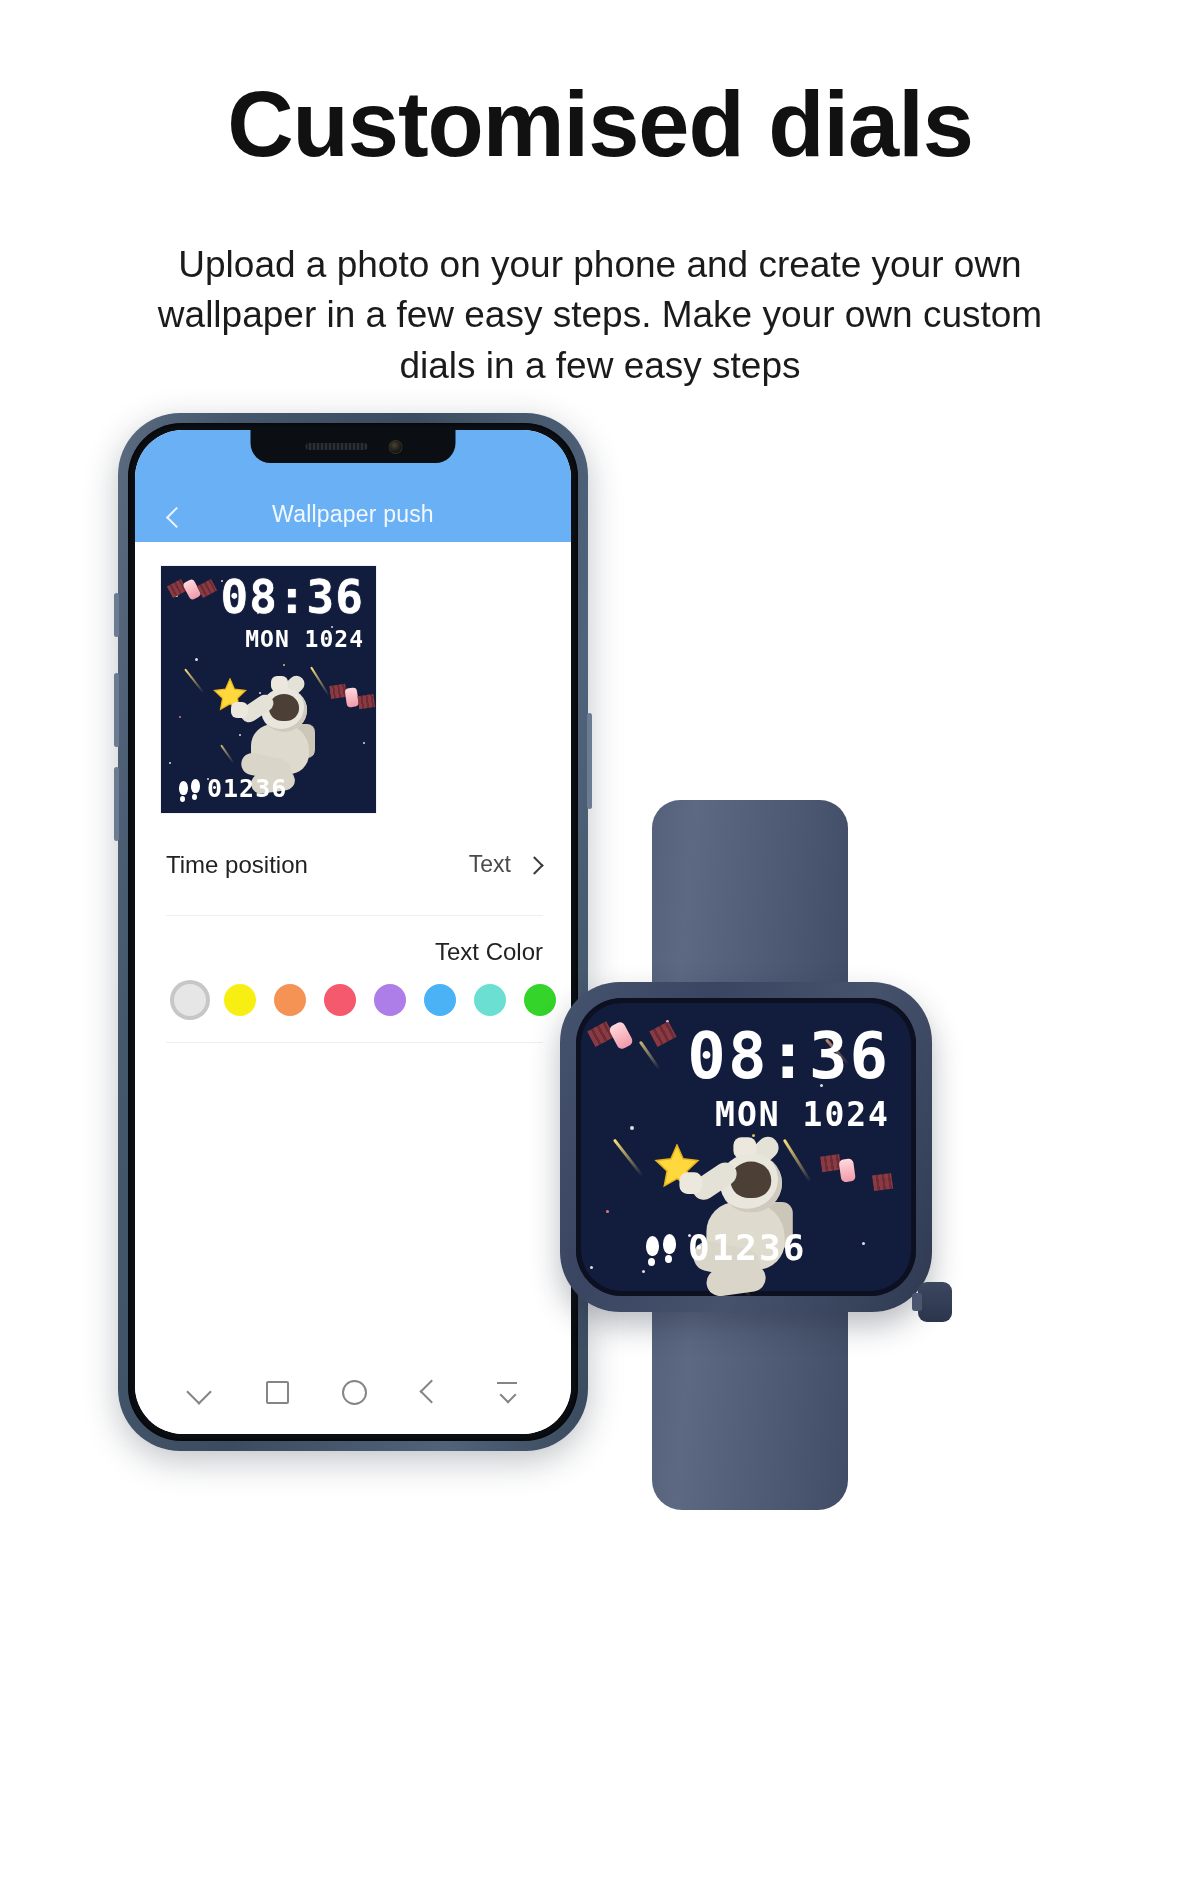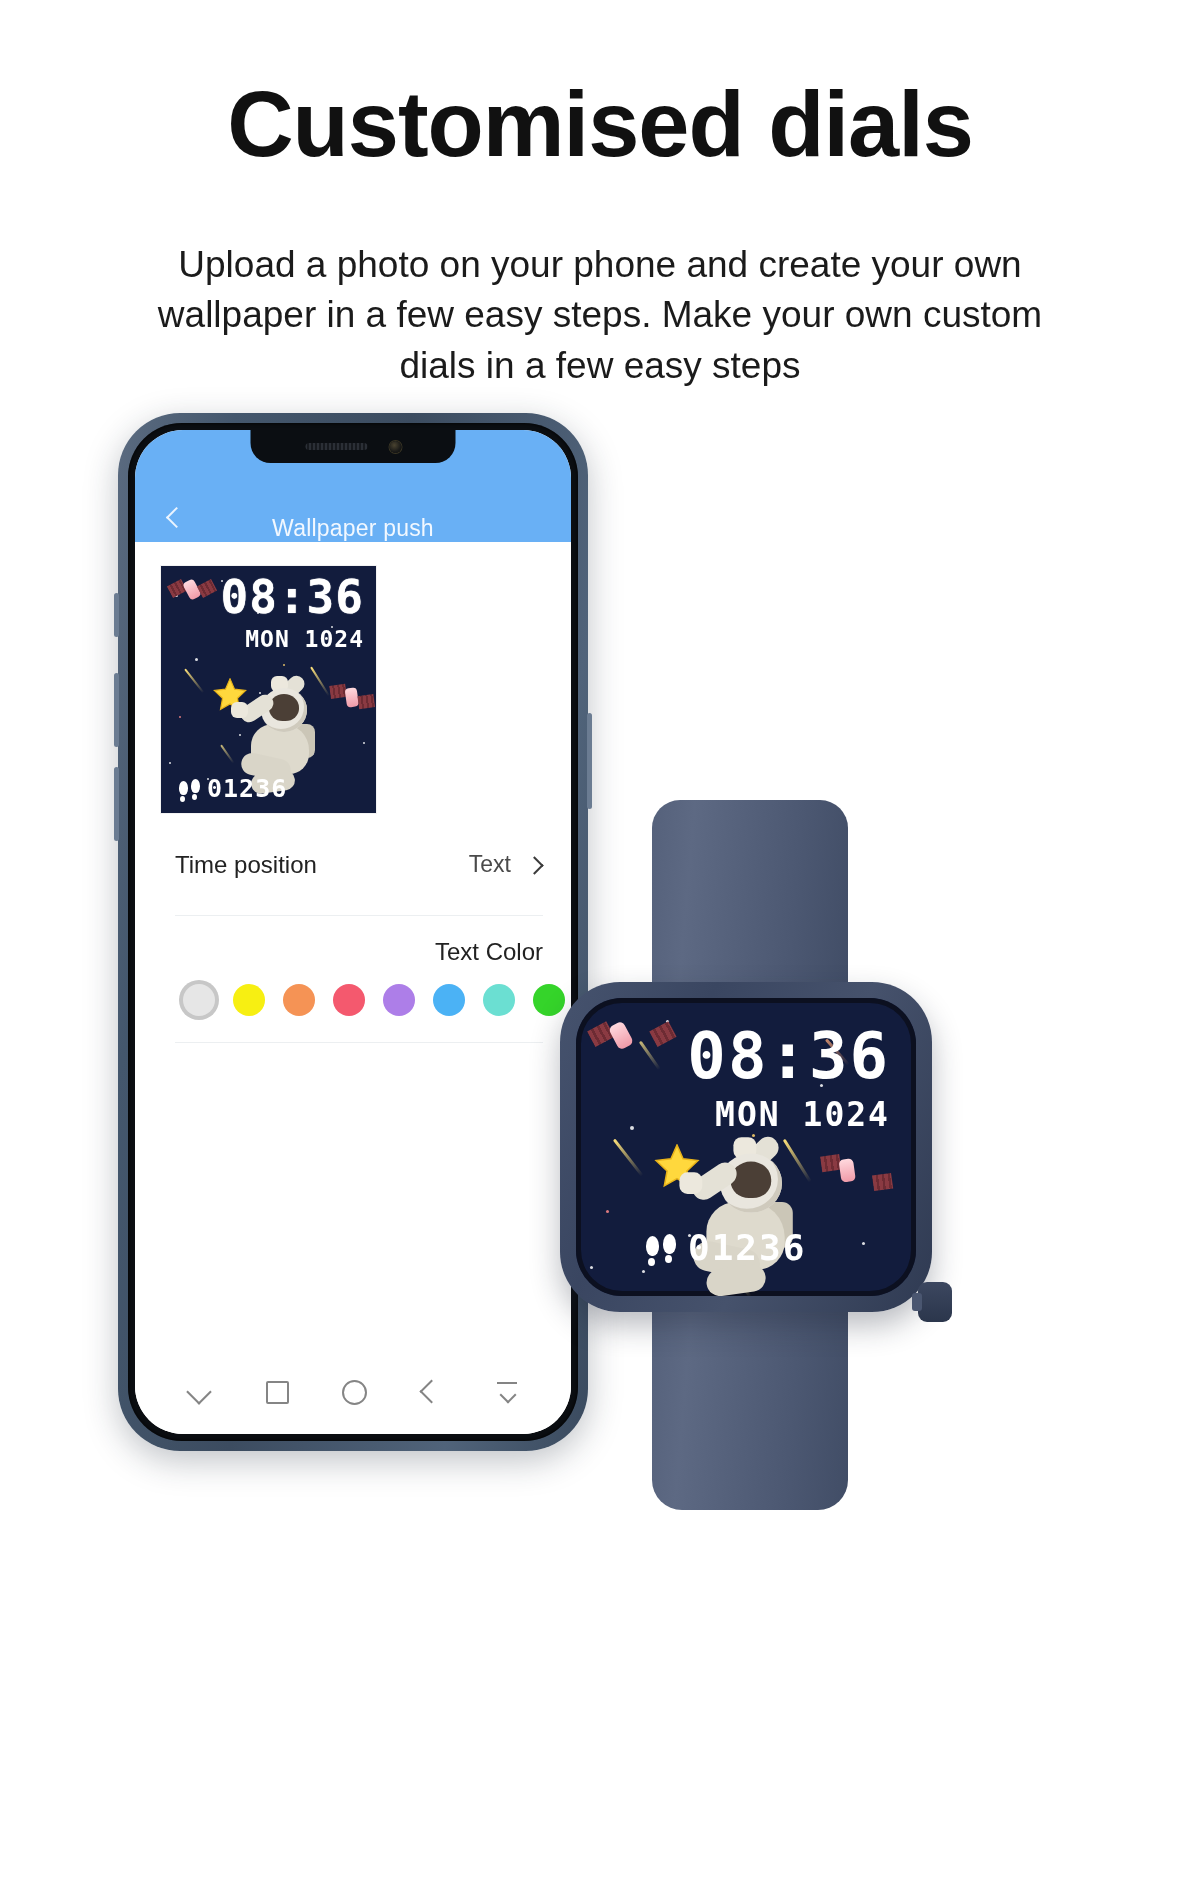--- a/index.html
+++ b/index.html
@@ -65,21 +65,21 @@
   
   .side-btn { position: absolute; background:#6b7c92; border-radius:3px; }
   .sb1 { left: -4px; top: 180px; width: 5px; height: 44px; }
   .sb2 { left: -4px; top: 260px; width: 5px; height: 74px; }
   .sb3 { left: -4px; top: 354px; width: 5px; height: 74px; }
   .sb4 { right: -4px; top: 300px; width: 5px; height: 96px; }
 
   
   .appbar {
     position: relative; height: 112px; background: #69b0f5;
-    display: flex; align-items: flex-end; 
+    display: flex; align-items: flex-end; padding-bottom: 14px;
     z-index: 2;
   }
   .back-chevron {
     position: absolute; left: 28px; bottom: 13px;
     width: 22px; height: 22px; cursor: pointer;
   }
   .back-chevron::before {
     content: ""; position: absolute; left: 6px; top: 3px;
     width: 13px; height: 13px;
     border-left: 2.4px solid #eaf4ff; border-bottom: 2.4px solid #eaf4ff;
@@ -162,21 +162,21 @@
   }
   .select-btn {
     background: #5cb8f2; color: #ffffff;
     border: none; border-radius: 22px;
     font-size: 17px; font-family: "Liberation Sans", sans-serif;
     padding: 11px 0; width: 170px; text-align: center;
     cursor: pointer; letter-spacing: .2px;
   }
 
   
-  .settings { padding: 0 0 0 12px; background:#fff; }
+  .settings { padding: 0 0 0 3px; background:#fff; }
   .srow {
     margin: 0 28px; height: 102px;
     display: flex; align-items: center; justify-content: space-between;
     border-bottom: 1px solid #eceff1;
     cursor: pointer;
   }
   .srow-label { font-size: 24px; color: #222; font-weight: 400; }
   .srow-right { display: flex; align-items: center; gap: 16px; }
   .srow-value { font-size: 23px; color: #4a4a4a; }
   .chev { position: relative; width: 16px; height: 18px; }

